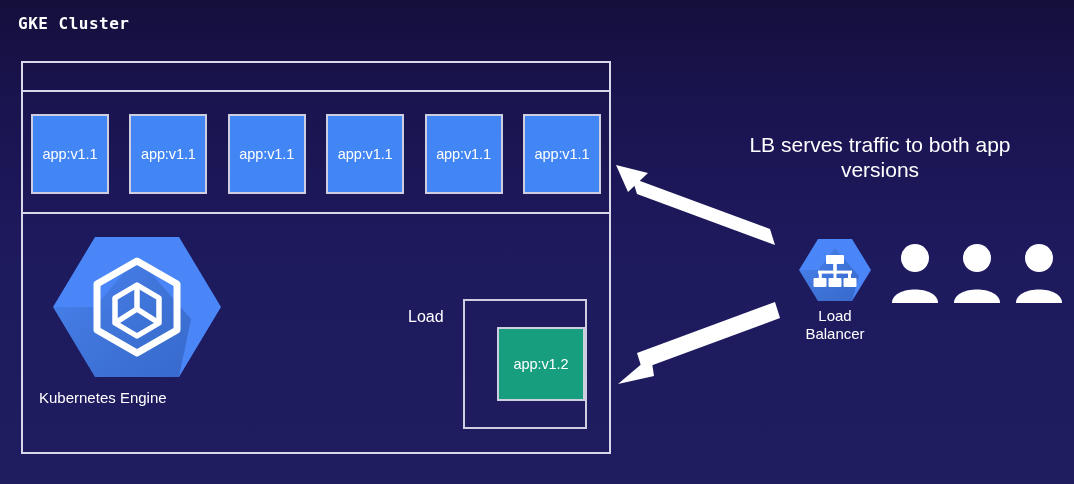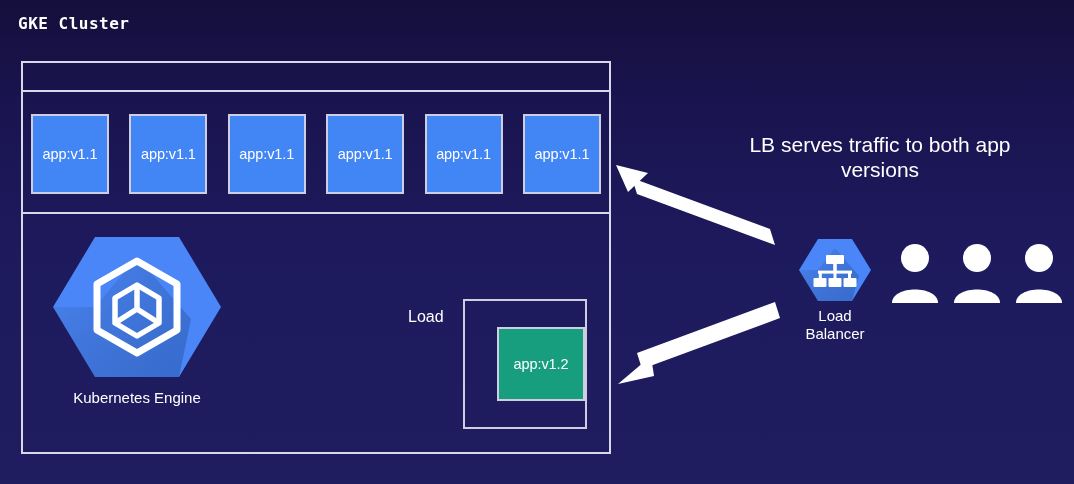--- a/index.html
+++ b/index.html
@@ -66,21 +66,21 @@
     line-height: 1;
     white-space: nowrap;
     letter-spacing: -0.1px;
   }
 
   
   #k8s-block {
     position: absolute;
     left: 16px; top: 168px;
     width: 196px;
-    text-align: center;
+    text-align: left;
   }
   #k8s-hex-wrap {
     width: 172px; height: 152px;
     margin: 0 auto;
     position: relative;
   }
   #k8s-label {
     margin-top: 6px;
     color: #ffffff;
     font-size: 15px;

